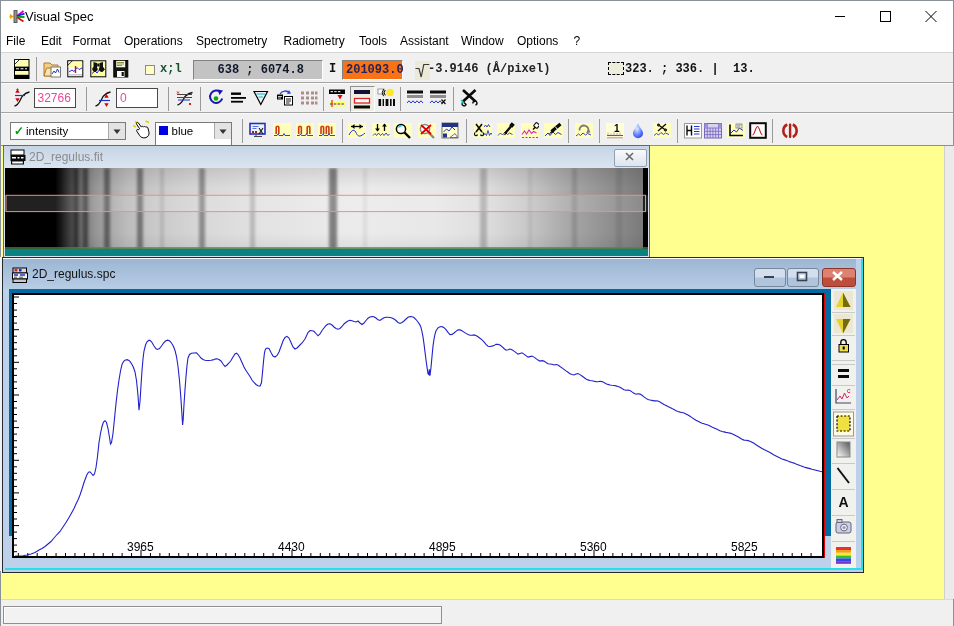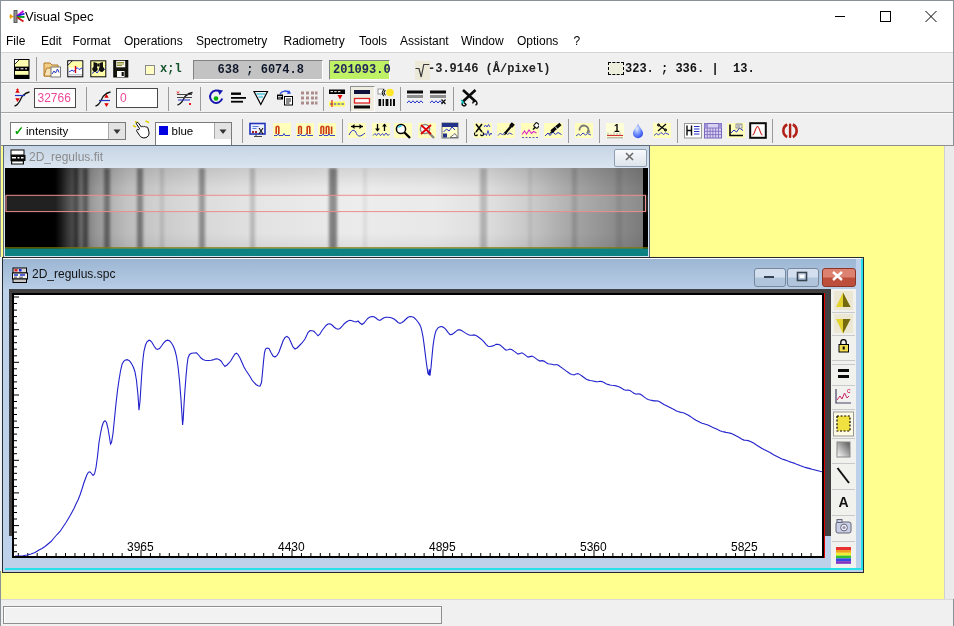--- a/index.html
+++ b/index.html
@@ -28,21 +28,21 @@
 #w1title{position:absolute;left:0;top:0;width:645px;height:22px;background:linear-gradient(#c6d4e4,#dbe5f1);}
 #w1text{position:absolute;left:25px;top:4px;font-size:12px;color:#8b8b8b;}
 #w1close{position:absolute;left:610px;top:3px;width:31px;height:16px;border:1px solid #8fa0b4;border-radius:2px;background:linear-gradient(#f8fafc,#dde4ec);}
 
 #w2{position:absolute;left:2px;top:257px;width:860px;height:314px;border:1px solid #252a2e;background:#bdd2ea;}
 #w2hl{position:absolute;left:0;top:0;width:858px;height:1px;background:#fafcfe;}
 #w2title{position:absolute;left:0;top:1px;width:858px;height:30px;background:linear-gradient(#9cb6d3,#b8cde6);}
 #w2text{position:absolute;left:29px;top:9px;font-size:12px;color:#111;}
 .capbtn{position:absolute;top:10px;width:30px;height:17px;border:1px solid #77889d;border-radius:3px;background:linear-gradient(#d3dfee 45%,#b0c5dc 55%);}
 #w2close{position:absolute;left:819px;top:10px;width:32px;height:17px;border:1px solid #8c3426;border-radius:3px;background:linear-gradient(#dd8270 45%,#bd4e3b 55%);}
-#olive{position:absolute;left:6px;top:31px;width:822px;height:247px;background:#404040;}
+#olive{position:absolute;left:6px;top:31px;width:822px;height:247px;background:#0369a1;}
 #plotbox{position:absolute;left:3px;top:4px;width:812px;height:265px;background:#fff;border:2px solid #000;box-sizing:border-box;}
 #redline{position:absolute;left:815px;top:4px;width:1px;height:265px;background:#e00000;}
 #w2tools{position:absolute;left:828px;top:31px;width:25px;height:279px;background:#f1f1ee;}
 #w2blue{position:absolute;left:853px;top:1px;width:5px;height:311px;background:#bdd2ea;}
 #w2cyan{position:absolute;left:858px;top:1px;width:2px;height:311px;background:#25e0e8;}
 #w2cyanb{position:absolute;left:2px;top:310px;width:856px;height:2px;background:#25e0e8;}
 </style></head>
 <body>
 <div id="frame"></div>
 <div id="titlebar">
@@ -116,21 +116,21 @@
       <path d="M4 3.5 h7 M4 5 h7 M4 6.5 h5" stroke="#888820" stroke-width="0.9"></path>
       <rect x="4" y="12" width="7.5" height="6" fill="#fff"></rect>
       <rect x="8.6" y="13" width="2.2" height="4" fill="#111"></rect>
     </svg>
     <div class="abs" style="left:143.5px;top:11.5px;width:8px;height:8px;background:#ffffc2;border:1px solid #8a8a8a"></div>
     <div class="abs mono" style="left:159px;top:9px;font-size:12px;color:#14532d">x;l</div>
     <div class="inset" style="left:191.5px;top:6.5px;width:130px;height:20px;background:#c3c3c3">
         <span class="mono" style="position:absolute;left:24px;top:2.5px;font-size:12px;color:#0f172a">638 ; 6074.8</span>
       </div>
     <div class="abs mono" style="left:328px;top:9px;font-size:12px;color:#111">I</div>
-    <div class="inset" style="left:328px;top:6.5px;width:61px;height:20px;background:#bef264">
+    <div class="inset" style="left:341px;top:6.5px;width:61px;height:20px;background:#f97316">
         <span class="mono" style="position:absolute;left:3px;top:2.5px;font-size:12px;color:#24245c">201093.0</span>
       </div>
     <svg class="abs" style="left:413.5px;top:7.5px" width="15" height="19">
       <rect x="0" y="0" width="15" height="19" fill="#ece9d8"></rect>
       <path d="M0.5 7.5 h3.5 l2.2 8.5 2.6-12.5 h5.5" fill="none" stroke="#3a3a3a" stroke-width="1.2"></path>
     </svg>
     <div class="abs mono" style="left:427px;top:9px;font-size:12px;color:#222">-3.9146 (Å/pixel)</div>
     <div class="abs" style="left:607px;top:9px;width:14px;height:11px;background:#eeeedd;border:1px dashed #000"></div>
     <div class="abs mono" style="left:624px;top:9px;font-size:12px;color:#111">323. ; 336. |&nbsp; 13.</div>
   </div>

